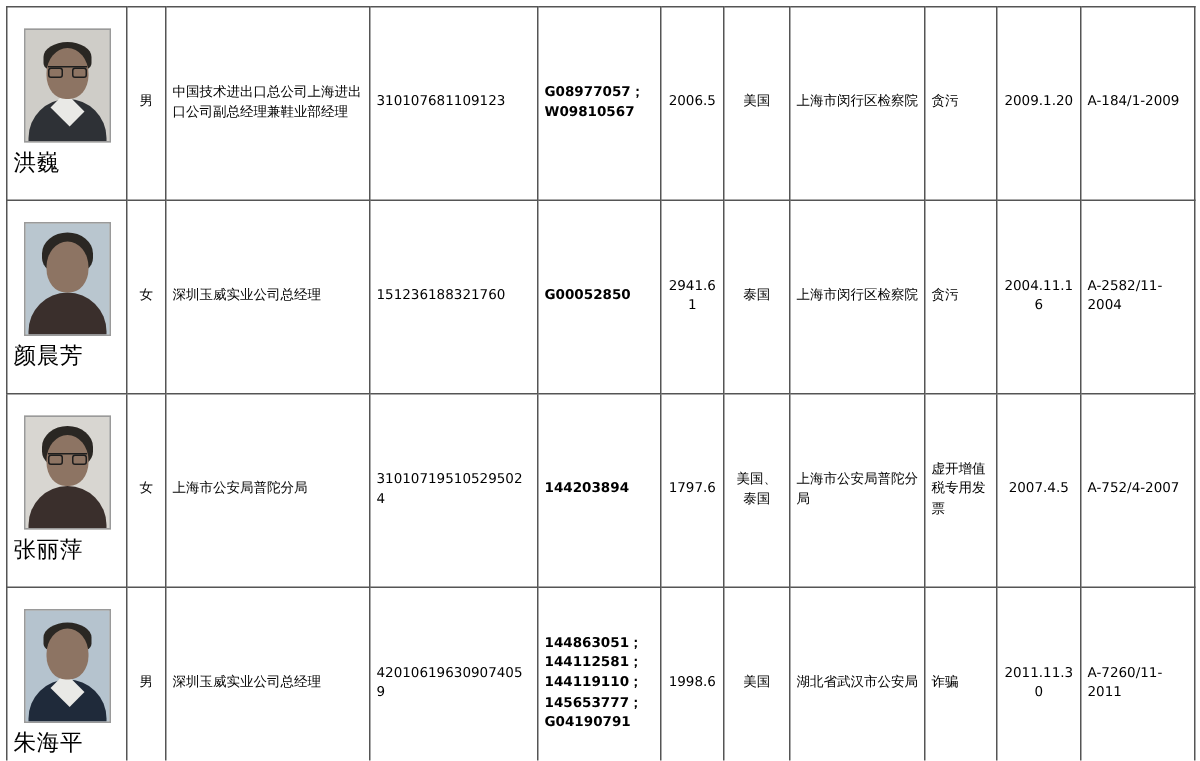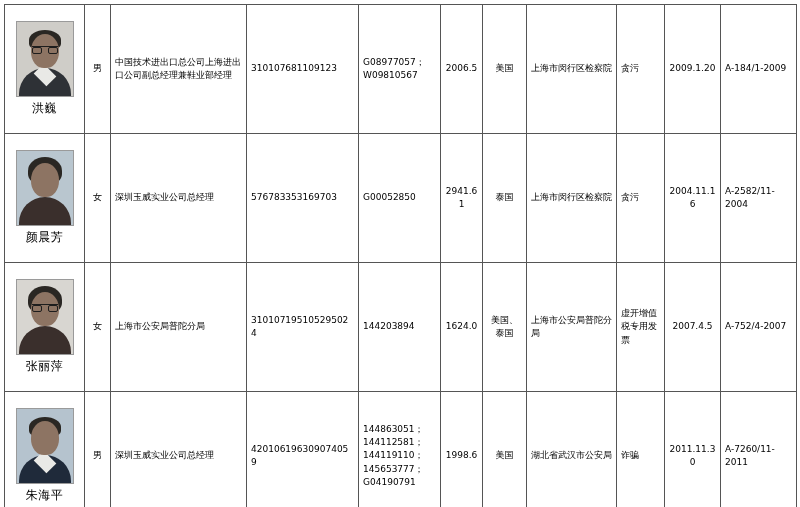--- a/index.html
+++ b/index.html
@@ -131,27 +131,27 @@
     top: 0;
     width: 10px;
     height: 7px;
     border: 1px solid #1d1d1d;
     border-radius: 2px;
     box-sizing: border-box;
   }
   .glasses:before { left: 0; }
   .glasses:after { right: 0; }
   .name {
-    font-size: 12px;
-    text-align: center;
+    font-size: 15px;
+    text-align: left;
     letter-spacing: 0.5px;
   }
   .center { text-align: center; }
   .left { text-align: left; }
-  .multi { white-space: pre-line; }
+  .multi { white-space: pre-line; font-weight: bold; }
 </style>
 </head>
 <body>
 
 <div class="page">
   <table class="wanted">
     <colgroup>
       <col class="c-photo">
         <col class="c-sex">
         <col class="c-org">
@@ -194,21 +194,21 @@
           <div class="portrait f">
             <div class="bg" style="background:#b9c6cf"></div>
             <div class="body"></div>
             <div class="hair"></div>
             <div class="head"></div>
           </div>
           <div class="name">颜晨芳</div>
         </td>
         <td class="center">女</td>
         <td class="left">深圳玉威实业公司总经理</td>
-        <td class="left">576783353169703</td>
+        <td class="left">151236188321760</td>
         <td class="left multi">G00052850</td>
         <td class="center">2941.61</td>
         <td class="center">泰国</td>
         <td class="left">上海市闵行区检察院</td>
         <td class="left">贪污</td>
         <td class="center">2004.11.16</td>
         <td class="left">A-2582/11-2004</td>
       </tr>
 
       <tr>
@@ -219,21 +219,21 @@
             <div class="hair"></div>
             <div class="head"></div>
             <div class="glasses"></div>
           </div>
           <div class="name">张丽萍</div>
         </td>
         <td class="center">女</td>
         <td class="left">上海市公安局普陀分局</td>
         <td class="left">310107195105295024</td>
         <td class="left multi">144203894</td>
-        <td class="center">1624.0</td>
+        <td class="center">1797.6</td>
         <td class="center">美国、泰国</td>
         <td class="left">上海市公安局普陀分局</td>
         <td class="left">虚开增值税专用发票</td>
         <td class="center">2007.4.5</td>
         <td class="left">A-752/4-2007</td>
       </tr>
 
       <tr>
         <td class="photo-cell">
           <div class="portrait">

